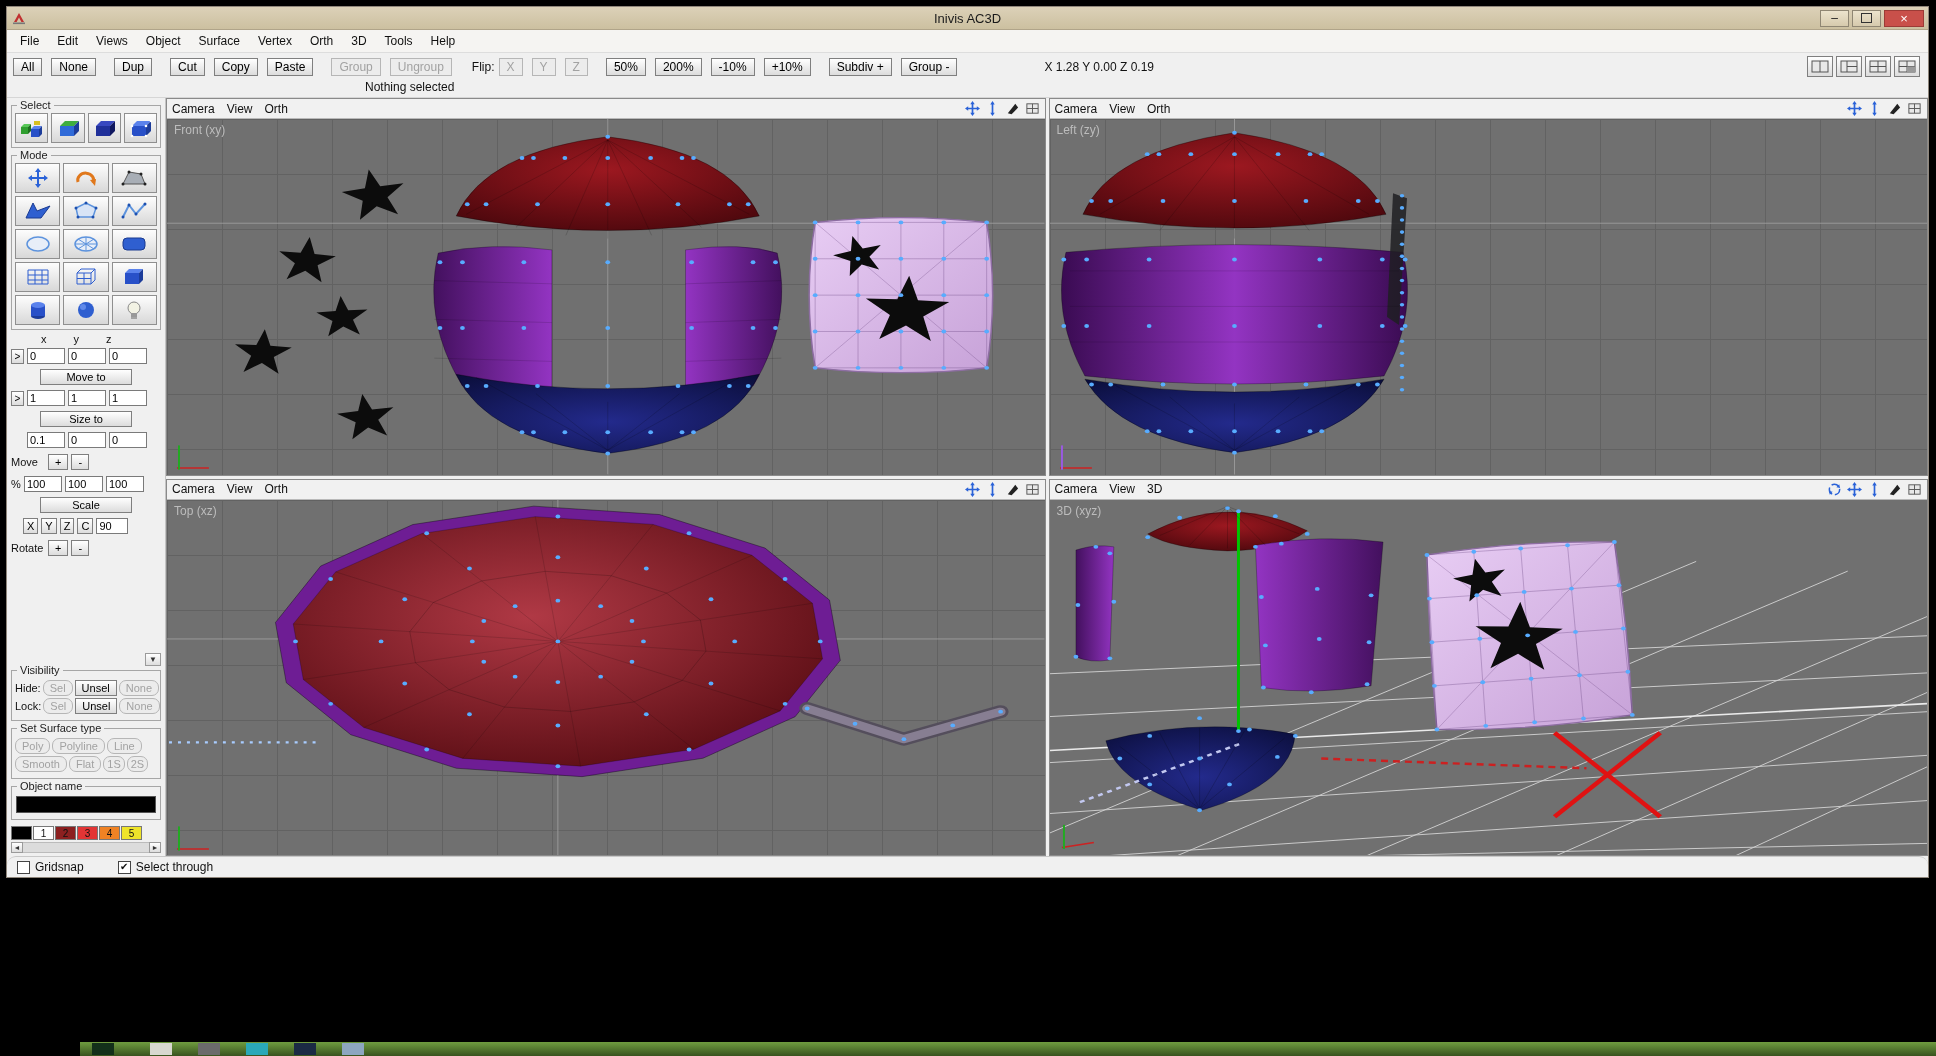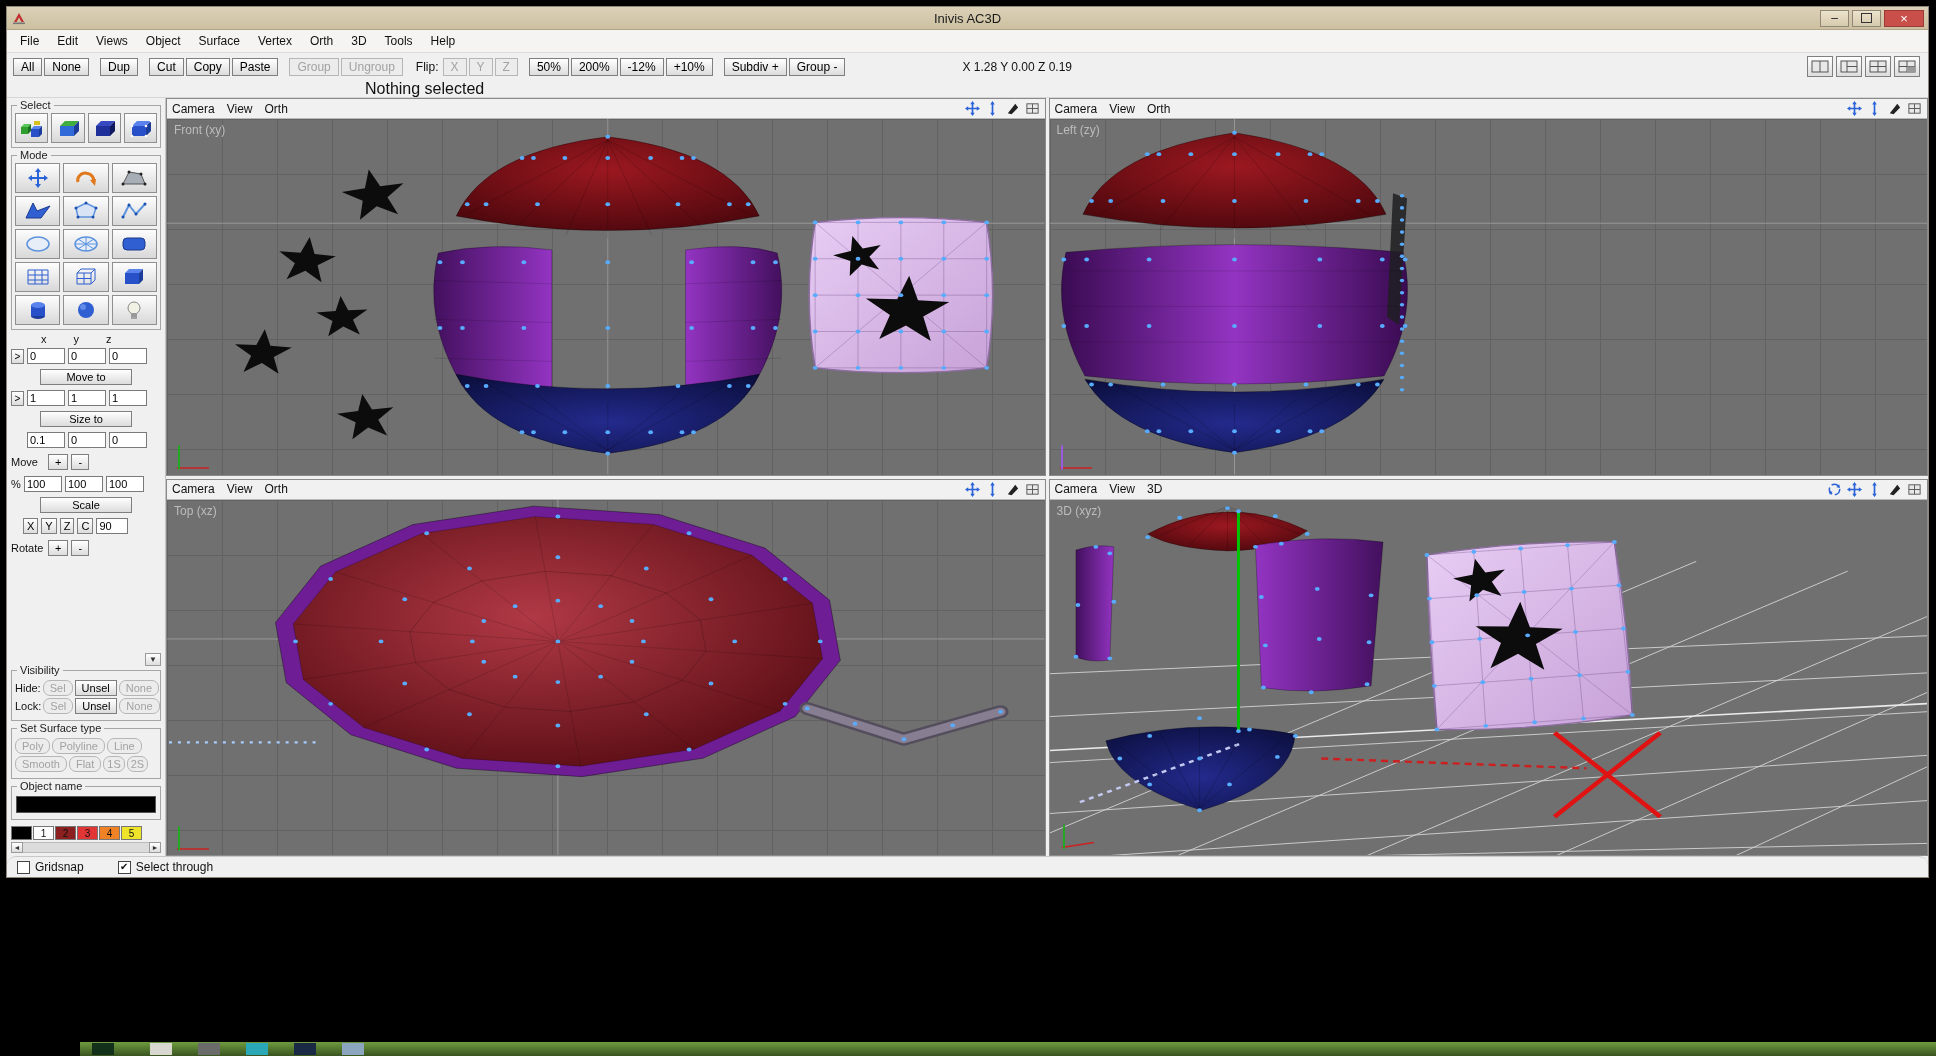--- a/index.html
+++ b/index.html
@@ -20,31 +20,31 @@
   .cap-btn{width:29px;height:17px;border:1px solid #8f8673;background:linear-gradient(#ece3cd,#d6caad);
            display:inline-flex;align-items:center;justify-content:center;font-size:12px;color:#222;box-sizing:border-box;}
   .cap-btn.close{width:40px;background:#c9504a;border-color:#9c3b36;color:#fff;font-size:13px;}
   .max-glyph{width:9px;height:8px;border:1px solid #333;display:inline-block;}
   
   .menubar{height:22px;background:#f5f4f2;display:flex;align-items:center;padding-left:4px;
            border-bottom:1px solid #ddd;flex:0 0 auto;}
   .menu-item{padding:3px 9px;font-size:12px;}
   
   .toolbar{height:27px;display:flex;align-items:center;padding-left:6px;background:#f0f0f0;flex:0 0 auto;}
-  .tbtn{border:1px solid #7f7f7f;background:linear-gradient(#ffffff,#dcdcdc);padding:0 7px;margin-right:2px;
+  .tbtn{border:1px solid #7f7f7f;background:linear-gradient(#ffffff,#dcdcdc);padding:0 7px;margin-right:9px;
         font-size:12px;height:18px;display:inline-flex;align-items:center;font-family:"Liberation Sans",sans-serif;}
   .tbtn.dis{color:#a2a2a2;border-color:#b6b6b6;background:#ececec;}
   .gap{width:9px;display:inline-block;}
   .flip-label{margin:0 4px 0 2px;}
-  .coords{margin-left:115px;font-size:12px;white-space:nowrap;}
+  .coords{margin-left:78px;font-size:12px;white-space:nowrap;}
   .layout-btns{margin-left:auto;margin-right:8px;display:flex;gap:3px;}
   .lbtn{width:24px;height:19px;border:1px solid #7f7f7f;background:linear-gradient(#fff,#ddd);
         display:inline-flex;align-items:center;justify-content:center;}
   
-  .statusline{height:17px;background:#f0f0f0;border-bottom:1px solid #d6d6d6;font-size:16px;
+  .statusline{height:17px;background:#f0f0f0;border-bottom:1px solid #d6d6d6;font-size:12px;
               padding-left:358px;display:flex;align-items:flex-start;flex:0 0 auto;}
   
   .main{flex:1;display:flex;min-height:0;}
   .sidebar{width:159px;flex:0 0 auto;background:#f0f0f0;border-right:1px solid #c4c4c4;
            display:flex;flex-direction:column;padding:3px 2px;box-sizing:border-box;font-size:11px;}
   .gbox{border:1px solid #a6a6a6;margin:4px 2px 3px;padding:7px 3px 4px;position:relative;}
   .glabel{position:absolute;top:-7px;left:5px;background:#f0f0f0;padding:0 3px;font-size:11px;color:#222;}
   .igrid{display:grid;grid-template-columns:repeat(3,1fr);gap:3px;}
   .igrid.four{grid-template-columns:repeat(4,1fr);}
   .ibtn{height:30px;border:1px solid #8f8f8f;background:linear-gradient(#fdfdfd,#d8d8d8);
@@ -190,21 +190,21 @@
     <button class="tbtn dis">Group</button>
     <button class="tbtn dis">Ungroup</button>
     <span class="gap"></span>
     <span class="flip-label">Flip:</span>
     <button class="tbtn dis">X</button>
     <button class="tbtn dis">Y</button>
     <button class="tbtn dis">Z</button>
     <span class="gap"></span>
     <button class="tbtn">50%</button>
     <button class="tbtn">200%</button>
-    <button class="tbtn">-12%</button>
+    <button class="tbtn">-10%</button>
     <button class="tbtn">+10%</button>
     <span class="gap"></span>
     <button class="tbtn">Subdiv +</button>
     <button class="tbtn">Group -</button>
     <span class="coords">X 1.28 Y 0.00 Z 0.19</span>
     <span class="layout-btns">
       <span class="lbtn">
         <svg viewBox="0 0 18 13" width="18" height="13">
             <rect x="1" y="1" width="16" height="11" fill="#e8e8e8" stroke="#555"></rect>
             <path d="M9 1v11" stroke="#555"></path>

